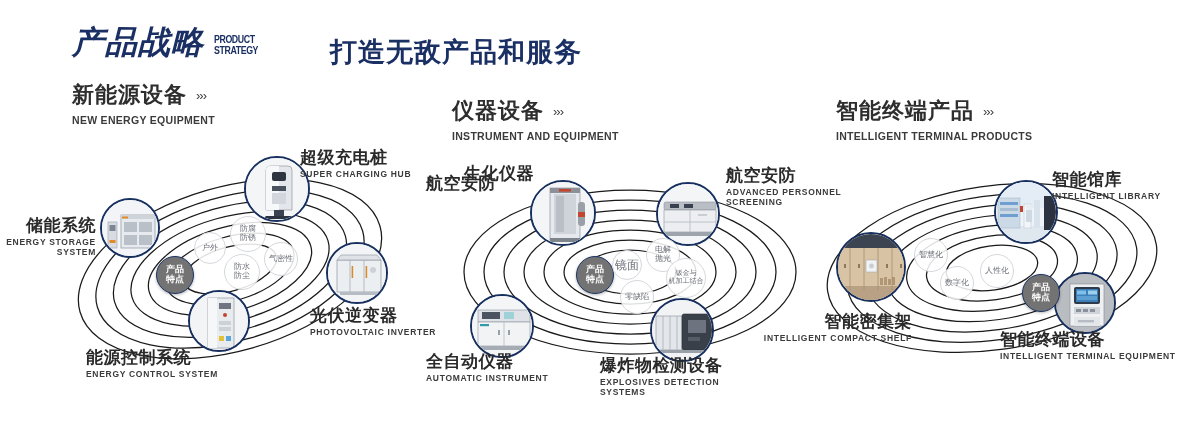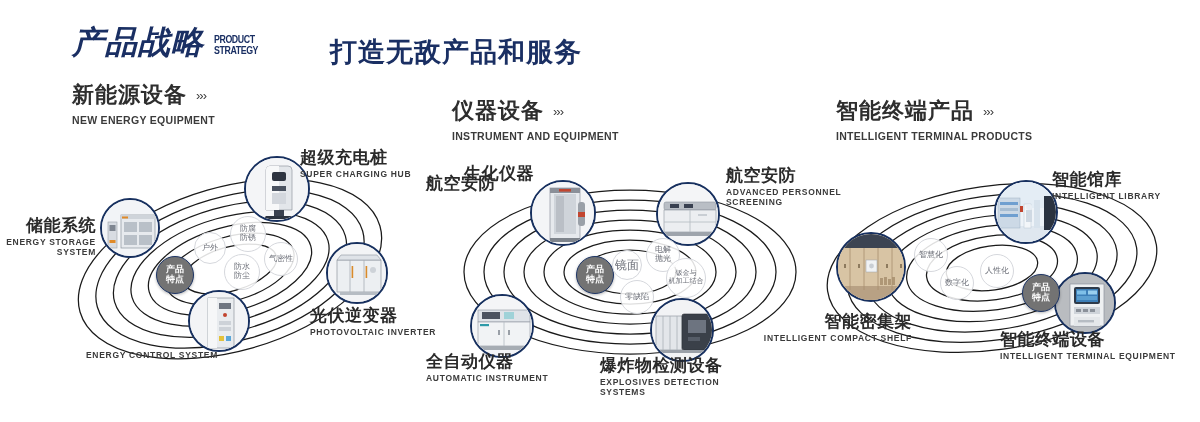--- a/index.html
+++ b/index.html
@@ -200,20 +200,21 @@
           <rect x="29" y="11" width="12" height="6" fill="#6f7681"></rect>
           <circle cx="35" cy="23" r="2" fill="#c2452f"></circle>
           <rect x="29" y="29" width="12" height="4" fill="#cdd2d8"></rect>
           <rect x="29" y="35" width="12" height="4" fill="#cdd2d8"></rect>
           <rect x="29" y="44" width="5" height="5" fill="#e3c23a"></rect>
           <rect x="36" y="44" width="5" height="5" fill="#5aa6d8"></rect>
         </svg>
       </div>
     </div>
     <div class="lbl" style="left:38px;top:198px;width:180px;">
+      <div class="lbl-cn">能源控制系统</div>
       <div class="lbl-en">ENERGY CONTROL SYSTEM</div>
     </div>
 
     <div class="feat core" style="left:108px;top:106px;width:38px;height:38px;font-size:9px;">
       <div>
         <span>产品</span>
         <span>特点</span>
       </div>
     </div>
     <div class="feat" style="left:146px;top:82px;width:32px;height:32px;font-size:8px;">

